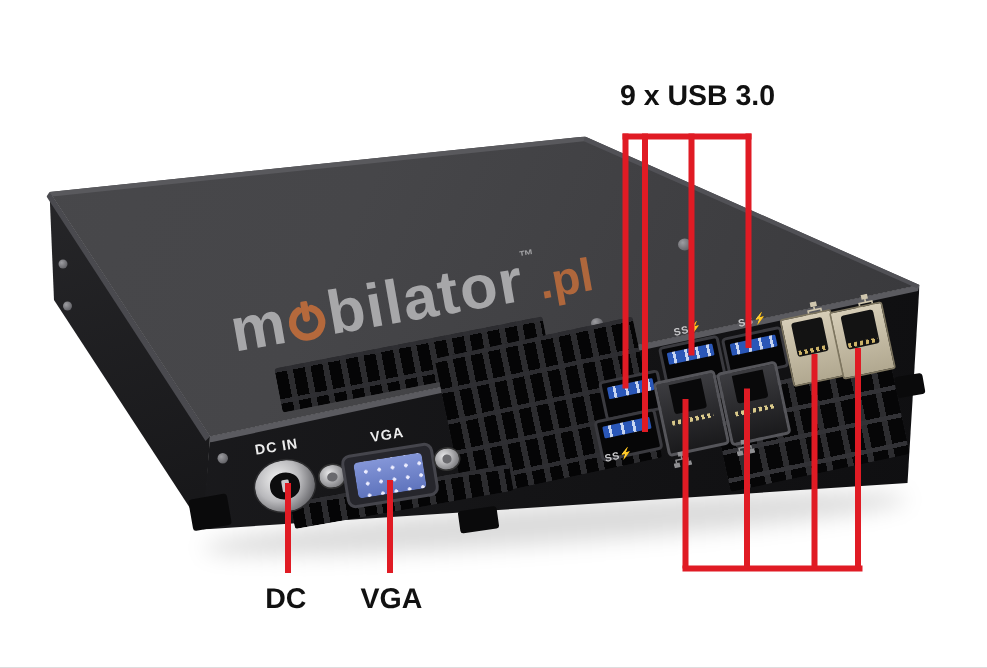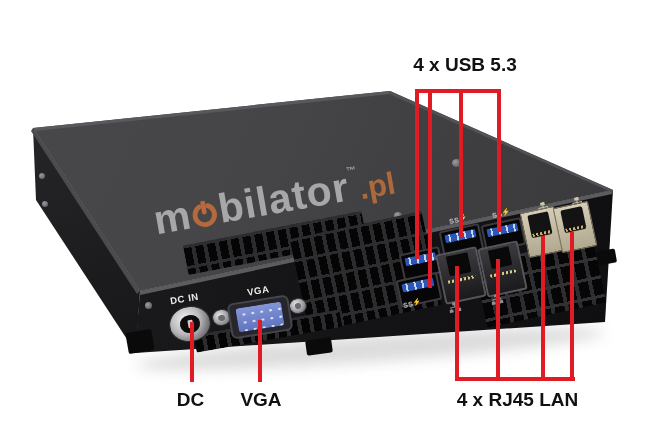--- a/index.html
+++ b/index.html
@@ -218,18 +218,17 @@
   <div class="abs red r-v3"></div>
   <div class="abs red r-v4"></div>
   <div class="abs red r-h-bot"></div>
   <div class="abs red r-b1"></div>
   <div class="abs red r-b2"></div>
   <div class="abs red r-b3"></div>
   <div class="abs red r-b4"></div>
   <div class="abs red r-dc"></div>
   <div class="abs red r-vga"></div>
 
-  <div class="abs callout cap-usb">4 x USB 5.3</div>
-  <div class="abs callout cap-lan">4 x RJ45 LAN</div>
+  <div class="abs callout cap-usb">9 x USB 3.0</div>
   <div class="abs callout cap-dc">DC</div>
   <div class="abs callout cap-vga">VGA</div>
 
 </div>
 
 </body></html>

